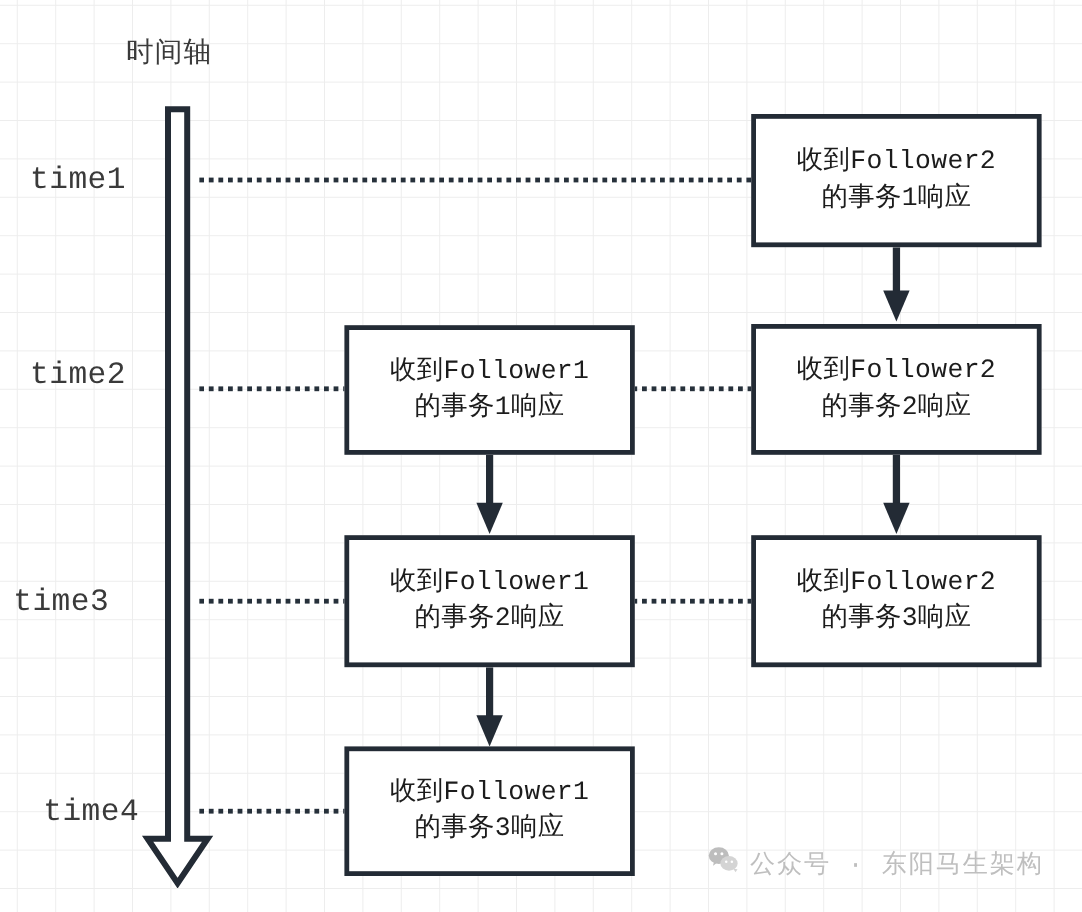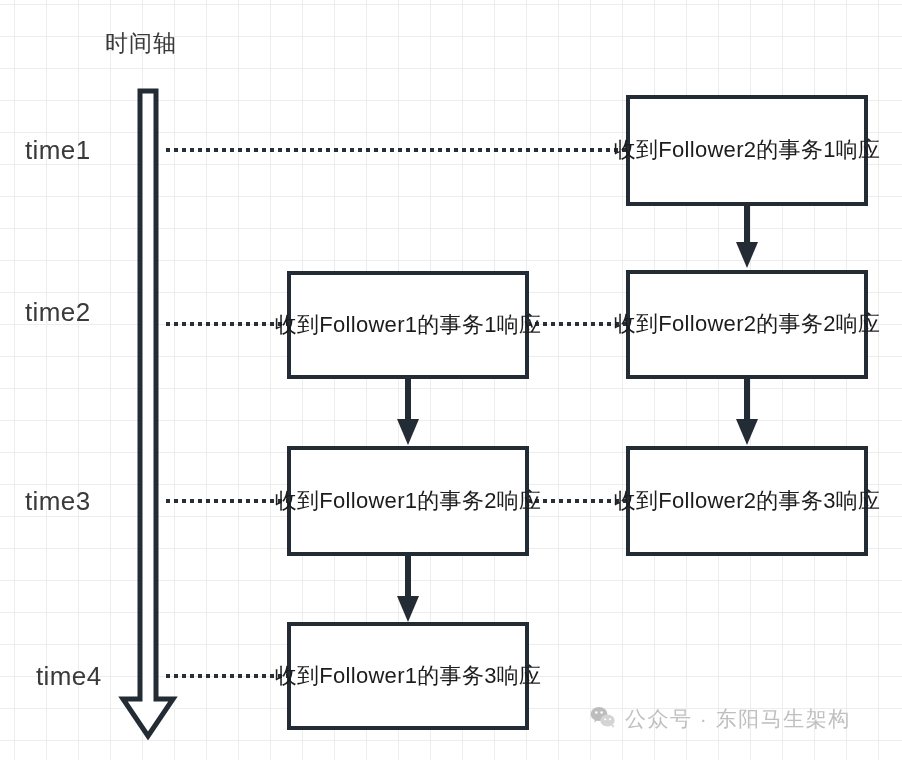--- a/index.html
+++ b/index.html
@@ -11,21 +11,21 @@
     position: relative;
     width: 902px;
     height: 760px;
     background-color: #ffffff;
     background-image:
       linear-gradient(to right, #ededed 1px, transparent 1px),
       linear-gradient(to bottom, #ededed 1px, transparent 1px);
     background-size: 32px 32px;
     background-position: 14px 4px;
     overflow: hidden;
-    font-family: Liberation Sans, sans-serif;
+    font-family: Liberation Mono, monospace;
   }
 
   
   .axis-title {
     position: absolute;
     left: 105px;
     top: 28px;
     font-size: 23px;
     color: #3a3a3a;
     letter-spacing: 1px;
@@ -61,21 +61,21 @@
     background-repeat: repeat-x;
   }
 
   
   .event-box {
     position: absolute;
     box-sizing: border-box;
     background: #ffffff;
     border: 4px solid #232b35;
     display: flex;
-    flex-direction: row;
+    flex-direction: column;
     align-items: center;
     justify-content: center;
     font-size: 22px;
     color: #1c1c1c;
     line-height: 1.38;
     letter-spacing: 0.3px;
   }
   .event-box .line {
     white-space: nowrap;
   }
@@ -110,21 +110,21 @@
   <div class="axis-title">时间轴</div>
 
   <div class="timeline-arrow">
     <svg width="60" height="652" viewBox="0 0 60 652" xmlns="http://www.w3.org/2000/svg">
       <polygon points="22,3 38,3 38,611 55,611 30,648 5,611 22,611" fill="#ffffff" stroke="#232b35" stroke-width="5" stroke-linejoin="miter"></polygon>
     </svg>
   </div>
 
   <div class="time-label" style="left:25px; top:150px;">time1</div>
   <div class="time-label" style="left:25px; top:312px;">time2</div>
-  <div class="time-label" style="left:25px; top:501px;">time3</div>
+  <div class="time-label" style="left:11px; top:501px;">time3</div>
   <div class="time-label" style="left:36px; top:676px;">time4</div>
 
   <div class="dotted-line" style="left:166px; top:150px; width:462px;"></div>
 
   <div class="dotted-line" style="left:166px; top:324px; width:123px;"></div>
 
   <div class="dotted-line" style="left:527px; top:324px; width:101px;"></div>
 
   <div class="dotted-line" style="left:166px; top:501px; width:123px;"></div>
 

